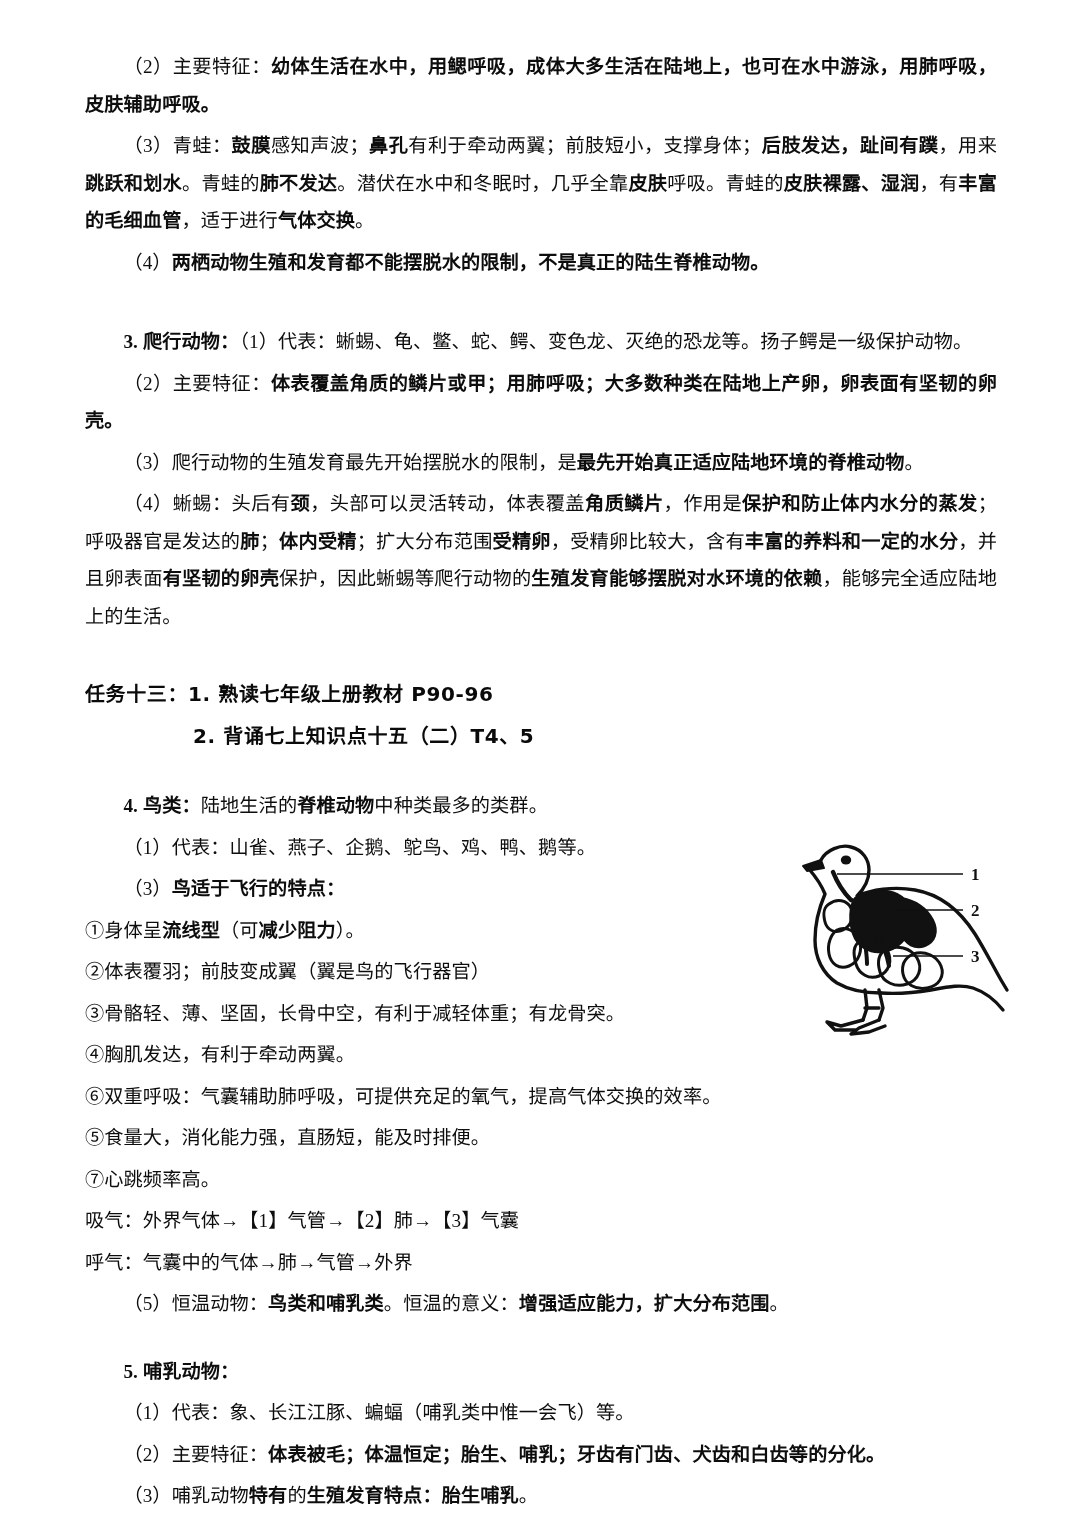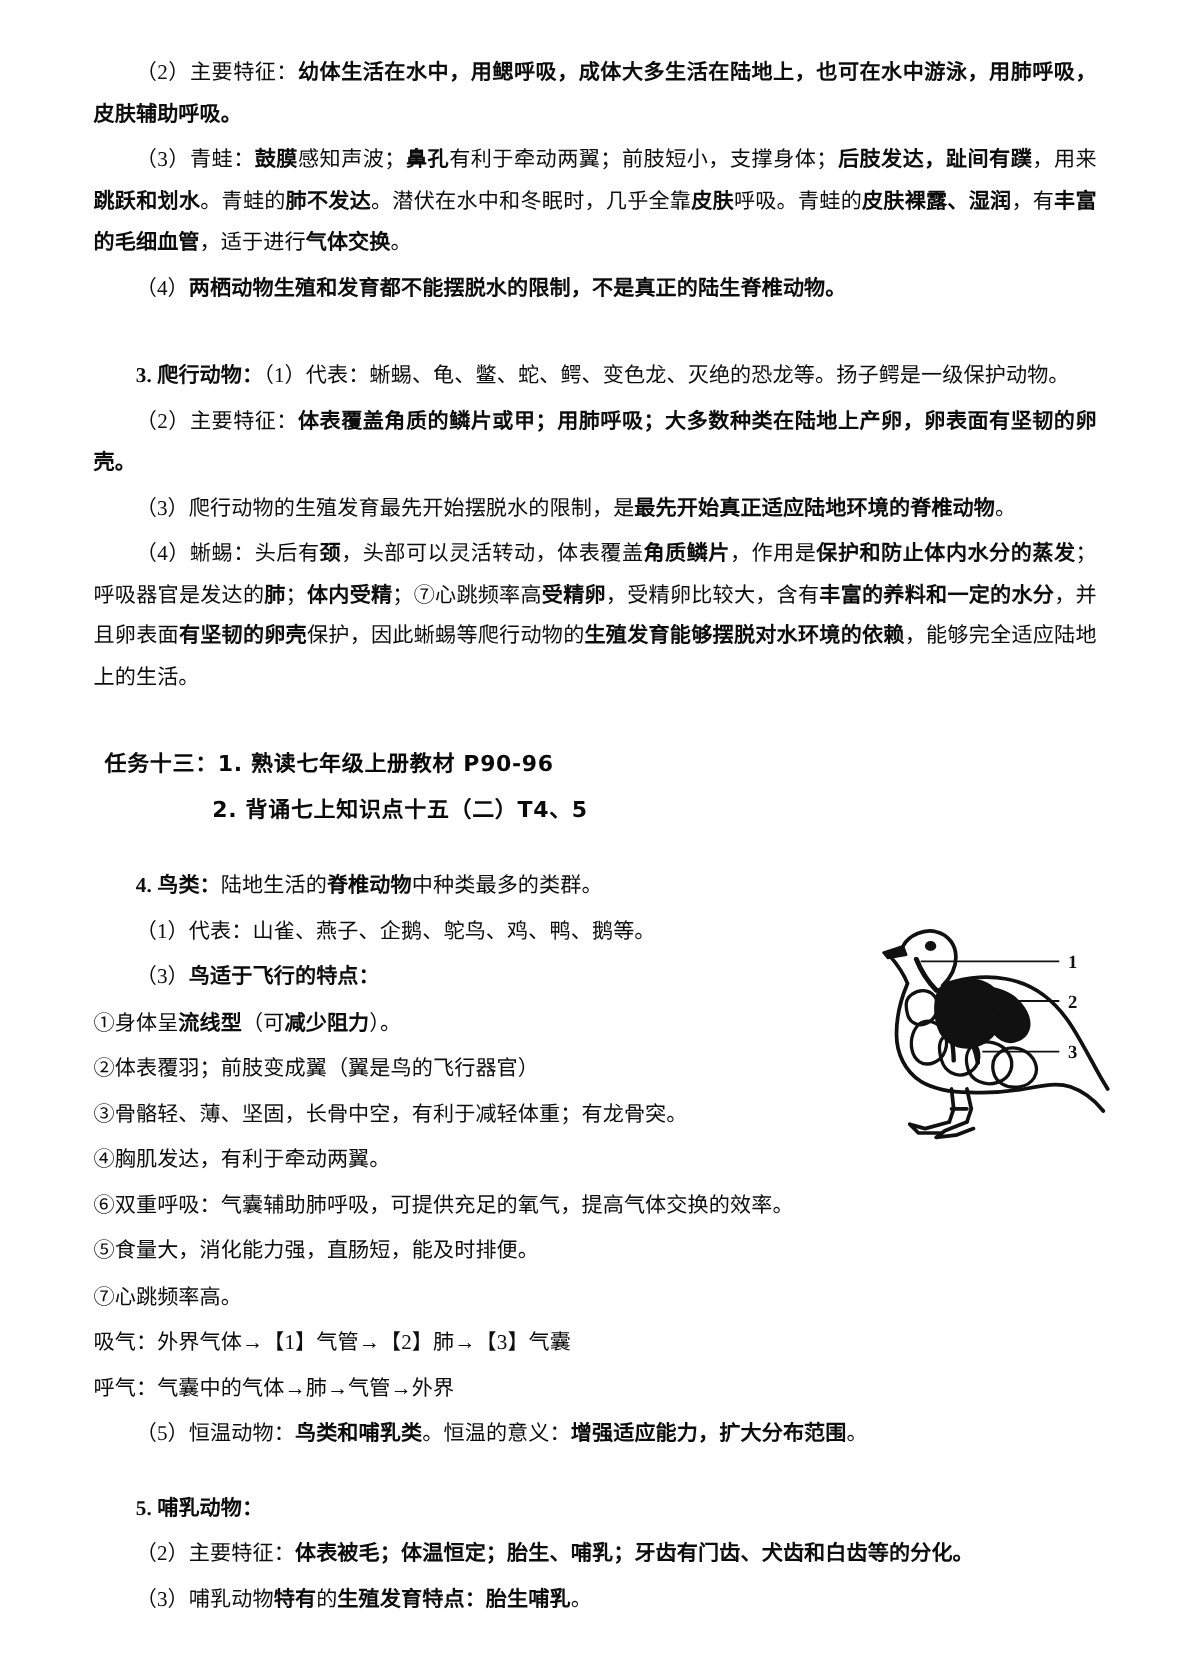--- a/index.html
+++ b/index.html
@@ -54,21 +54,21 @@
 
   
   .task-block {
     font-family: "DejaVu Sans", "Liberation Sans", sans-serif;
     font-size: 20px;
     font-weight: 700;
     line-height: 42px;
     letter-spacing: 0.6px;
     color: #0a0a0a;
   }
-  .task-line-1 { padding-left: 0px; margin-left: 10px; }
+  .task-line-1 { padding-left: 0px; }
   .task-line-2 { padding-left: 108px; }
 
   
   .figure-bird {
     position: absolute;
     left: 793px;
     top: 838px;
     width: 232px;
     height: 200px;
   }
@@ -158,21 +158,21 @@
     <p class="para indent"><span>（4）</span><b>两栖动物生殖和发育都不能摆脱水的限制，不是真正的陆生脊椎动物。</b></p>
 
     <div class="spacer-lg"></div>
 
     <p class="para indent"><b>3. 爬行动物：</b><span>（1）代表：蜥蜴、龟、鳖、蛇、鳄、变色龙、灭绝的恐龙等。扬子鳄是一级保护动物。</span></p>
 
     <p class="para indent"><span>（2）主要特征：</span><b>体表覆盖角质的鳞片或甲；用肺呼吸；大多数种类在陆地上产卵，卵表面有坚韧的卵壳。</b></p>
 
     <p class="para indent"><span>（3）爬行动物的生殖发育最先开始摆脱水的限制，是</span><b>最先开始真正适应陆地环境的脊椎动物</b><span>。</span></p>
 
-    <p class="para indent"><span>（4）蜥蜴：头后有</span><b>颈</b><span>，头部可以灵活转动，体表覆盖</span><b>角质鳞片</b><span>，作用是</span><b>保护和防止体内水分的蒸发</b><span>；呼吸器官是发达的</span><b>肺</b><span>；</span><b>体内受精</b><span>；⑦心跳频率高</span><b>受精卵</b><span>，受精卵比较大，含有</span><b>丰富的养料和一定的水分</b><span>，并且卵表面</span><b>有坚韧的卵壳</b><span>保护，因此蜥蜴等爬行动物的</span><b>生殖发育能够摆脱对水环境的依赖</b><span>，能够完全适应陆地上的生活。</span></p>
+    <p class="para indent"><span>（4）蜥蜴：头后有</span><b>颈</b><span>，头部可以灵活转动，体表覆盖</span><b>角质鳞片</b><span>，作用是</span><b>保护和防止体内水分的蒸发</b><span>；呼吸器官是发达的</span><b>肺</b><span>；</span><b>体内受精</b><span>；扩大分布范围</span><b>受精卵</b><span>，受精卵比较大，含有</span><b>丰富的养料和一定的水分</b><span>，并且卵表面</span><b>有坚韧的卵壳</b><span>保护，因此蜥蜴等爬行动物的</span><b>生殖发育能够摆脱对水环境的依赖</b><span>，能够完全适应陆地上的生活。</span></p>
 
     <div class="spacer-lg"></div>
 
     <div class="task-block">
       <div class="task-line-1"><span>任务十三：</span><span>1.  熟读七年级上册教材 P90-96</span></div>
       <div class="task-line-2"><span>2.  背诵七上知识点十五（二）T4、5</span></div>
     </div>
 
     <div class="spacer-md"></div>
 
@@ -195,19 +195,20 @@
     <p class="para noindent">吸气：外界气体→【1】气管→【2】肺→【3】气囊</p>
     <p class="para noindent">呼气：气囊中的气体→肺→气管→外界</p>
 
 
     <p class="para indent"><span>（5）恒温动物：</span><b>鸟类和哺乳类</b><span>。恒温的意义：</span><b>增强适应能力，扩大分布范围</b><span>。</span></p>
 
     <div class="spacer-md"></div>
 
     <p class="para indent"><b>5. 哺乳动物：</b></p>
 
+    <p class="para indent">（1）代表：象、长江江豚、蝙蝠（哺乳类中惟一会飞）等。</p>
 
     <p class="para indent"><span>（2）主要特征：</span><b>体表被毛；体温恒定；胎生、哺乳；牙齿有门齿、犬齿和白齿等的分化。</b></p>
 
     <p class="para indent"><span>（3）哺乳动物</span><b>特有</b><span>的</span><b>生殖发育特点：胎生哺乳</b><span>。</span></p>
 
   </div>
 </div>
 
 </body></html>

